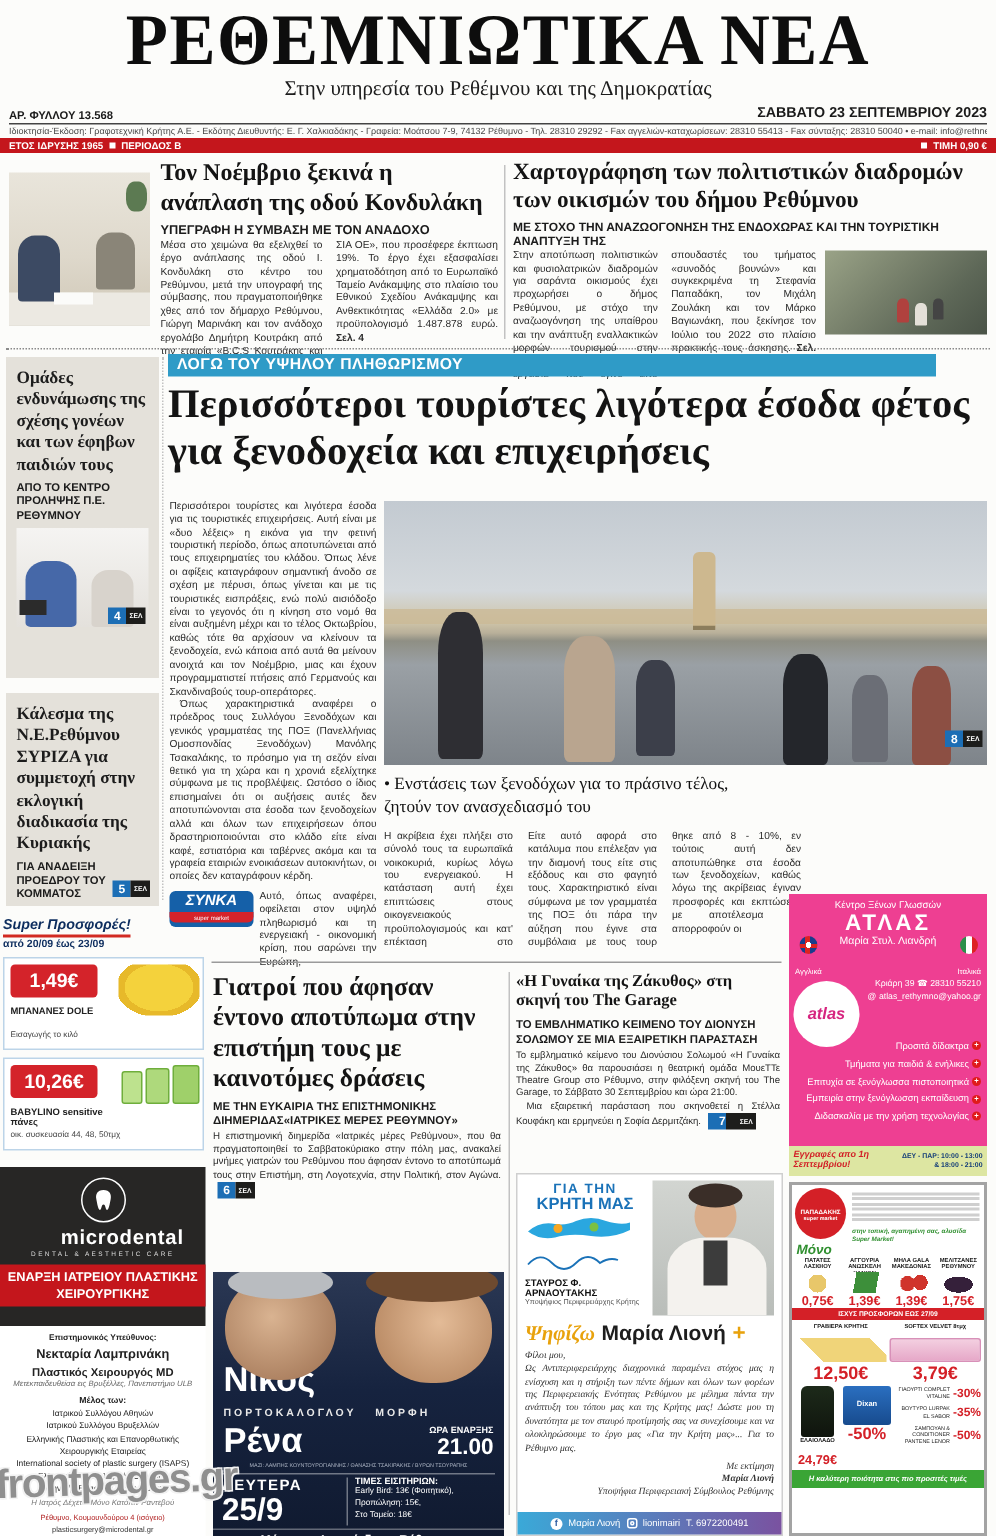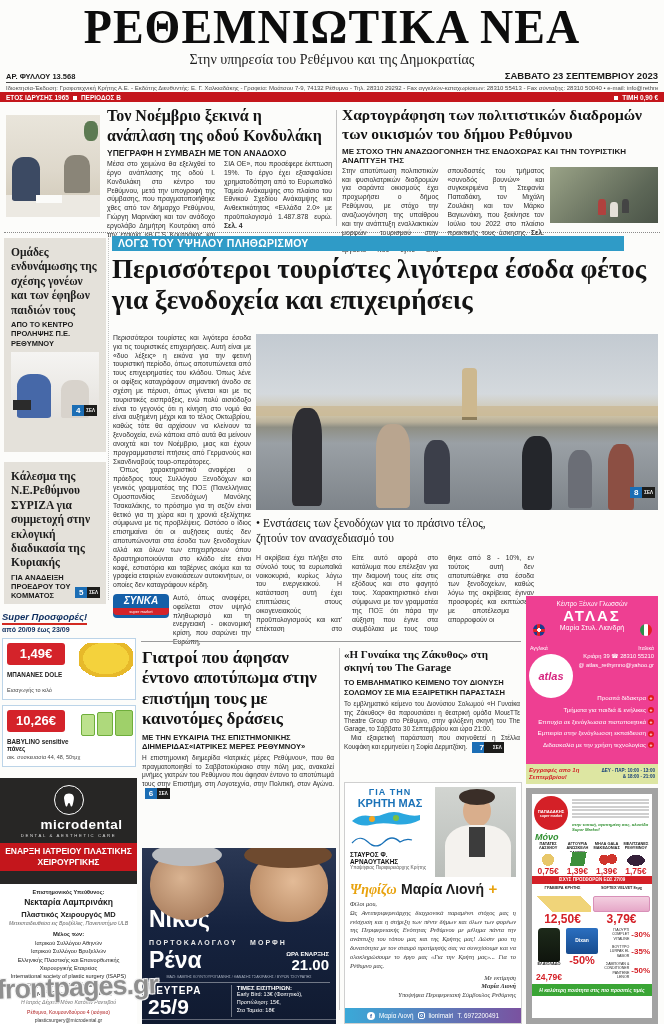--- a/index.html
+++ b/index.html
@@ -101,21 +101,21 @@
              font-size:5px; line-height:6px; text-align:center; font-weight:bold; vertical-align:middle; margin-left:2px; }
   .flag { width:12px; height:12px; border-radius:50%; display:block; margin:0 auto; }
   .flag-uk { background:radial-gradient(circle,#fff 0 2px,transparent 2px),
              linear-gradient(0deg,transparent 4px,#d22 4px 7px,transparent 7px),
              linear-gradient(90deg,transparent 4px,#d22 4px 7px,transparent 7px),#1a3c8c; }
   .flag-it { background:linear-gradient(90deg,#2a8f4a 0 4px,#fff 4px 8px,#d22 8px 12px); }
   .atlas-strip { position:absolute; left:0; right:0; bottom:0; height:20px; background:#dde6a2; display:flex;
                  align-items:center; justify-content:space-between; padding:0 3px; }
 
   
-  .papad { background:#fff; border:6px solid #a3a3a3; }
+  .papad { background:#fff; border:2px solid #a3a3a3; }
   .pap-logo { position:absolute; left:2px; top:2px; width:34px; height:34px; border-radius:50%; background:#d42027;
               color:#fff; text-align:center; font-weight:bold; display:flex; flex-direction:column; justify-content:center; }
   .fineline { height:2px; background:#cfcfcf; margin:1.5px 0; }
   .prod-name { font-size:3.9px; font-weight:bold; text-align:center; line-height:1.15; height:10px; overflow:hidden; }
   .prod-price { font-size:8.5px; font-weight:bold; color:#d42027; text-align:center; }
   .valbar { background:#d42027; color:#fff; font-weight:bold; font-size:4.5px; text-align:center; line-height:8px; height:8px; }
   .pap-bottom { background:#3aa535; color:#fff; font-style:italic; font-weight:bold; font-size:5px; text-align:center;
                 line-height:12px; height:12px; }
   .disc-name { font-size:3.6px; text-align:right; line-height:1.2; color:#222; }
   .disc-val { font-size:8px; font-weight:bold; color:#d42027; }

